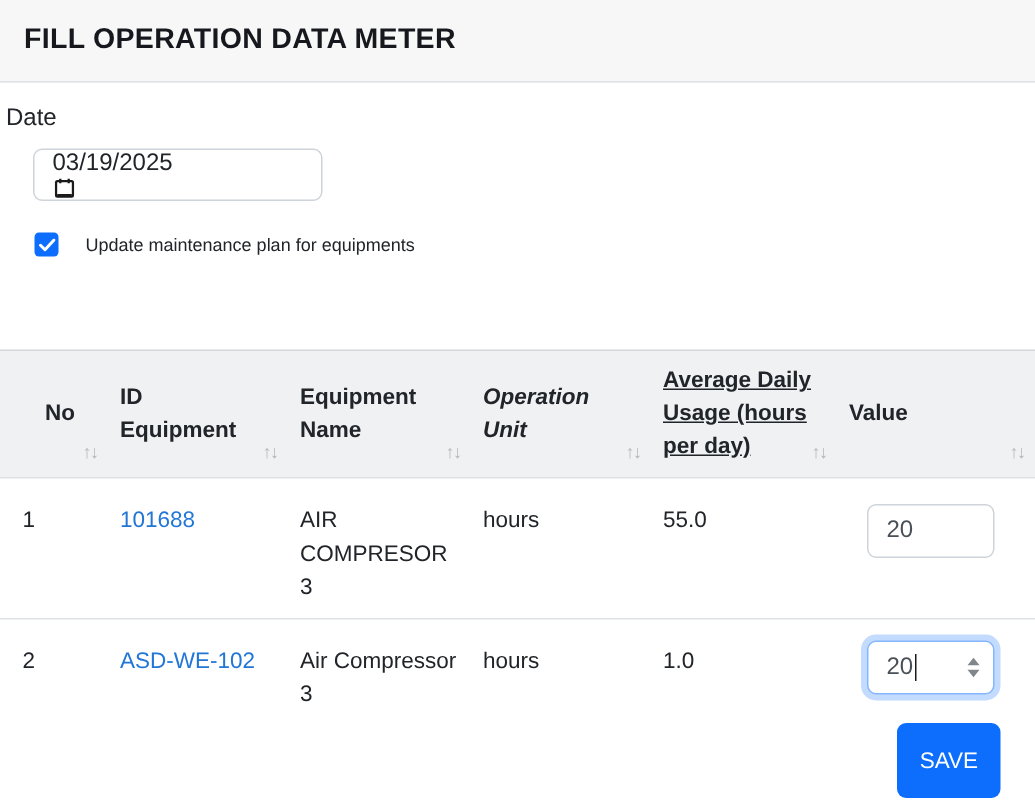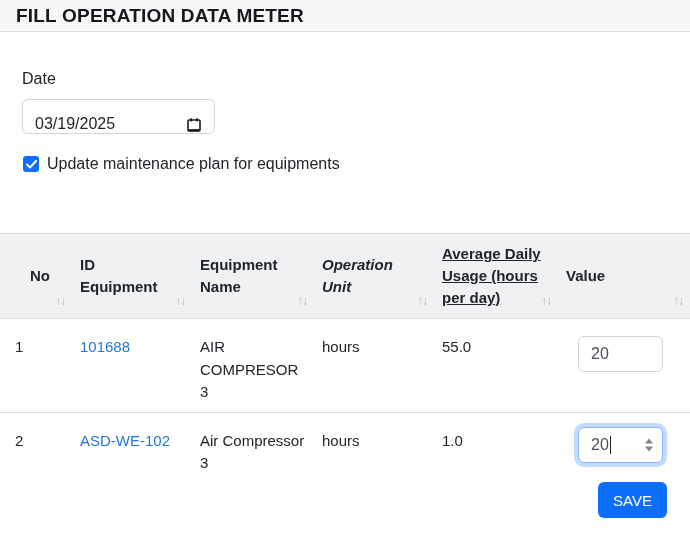--- a/index.html
+++ b/index.html
@@ -2,43 +2,43 @@
 <html><head>
 <meta charset="utf-8">
 <style>
   html,body { margin:0; padding:0; background:#fff; }
   body {
     width:690px; height:533px; position:relative; overflow:hidden;
     font-family:"Liberation Sans","DejaVu Sans",sans-serif; color:#212529;
   }
   
   .modal-header {
-    position:absolute; top:0; left:0; right:0; height:32px;
+    position:absolute; top:0; left:0; right:0; height:55px;
     background:#f7f7f7; border-bottom:1px solid #dee2e6;
     display:flex; align-items:center; padding:0 16px; box-sizing:border-box;
   }
   .modal-title { font-size:19px; font-weight:700; color:#16181d; letter-spacing:.2px; }
 
   
-  .date-label { position:absolute; left:22px; top:70px; font-size:16px; }
+  .date-label { position:absolute; left:4px; top:70px; font-size:16px; }
   .date-input {
     position:absolute; left:22px; top:99px; width:193px; height:35px;
     border:1px solid #ced4da; border-radius:6px; background:#fff;
-    box-sizing:border-box; display:flex; align-items:flex-end; justify-content:space-between;
-    padding:0 12px; font-size:16px; color:#212529; cursor:default;
+    box-sizing:border-box; display:flex; align-items:flex-start; justify-content:space-between;
+    padding:0 12px; font-size:16px; color:#212529; cursor:default;flex-direction:column;
   }
   .cal-icon { width:16px; height:16px; display:block; }
 
   
   .check-row { position:absolute; left:23px; top:155px; display:flex; align-items:center; }
   .checkbox {
     width:16px; height:16px; background:#0d6efd; border-radius:3px;
     display:flex; align-items:center; justify-content:center; flex:0 0 auto;
   }
-  .check-label { font-size:16px; margin-left:8px; }
+  .check-label { font-size:12px; margin-left:18px; }
 
   
   .table-wrap { position:absolute; top:233px; left:0; width:690px; }
   table { border-collapse:collapse; table-layout:fixed; width:690px; }
   col.c-no   { width:72px; }
   col.c-id   { width:120px; }
   col.c-name { width:122px; }
   col.c-unit { width:120px; }
   col.c-avg  { width:124px; }
   col.c-val  { width:132px; }
@@ -83,21 +83,21 @@
   .caret { display:inline-block; width:1px; height:18px; background:#1a1a1a; margin-left:1px; }
   .spinner { position:absolute; right:9px; top:50%; transform:translateY(-50%);
     display:flex; flex-direction:column; align-items:center; gap:3px; cursor:pointer; }
   .tri-up { width:0; height:0; border-left:4px solid transparent; border-right:4px solid transparent;
     border-bottom:5px solid #80868b; }
   .tri-down { width:0; height:0; border-left:4px solid transparent; border-right:4px solid transparent;
     border-top:5px solid #80868b; }
 
   
   .save-btn {
-    position:absolute; right:23px; top:482px; height:36px;
+    position:absolute; right:23px; top:482px; height:50px;
     background:#0d6efd; color:#fff; border:none; border-radius:6px;
     font-size:15px; padding:0 15px; cursor:pointer;
     font-family:"Liberation Sans","DejaVu Sans",sans-serif;
   }
 </style>
 </head>
 <body>
 
 <div class="modal-header">
   <span class="modal-title">FILL OPERATION DATA METER</span>

